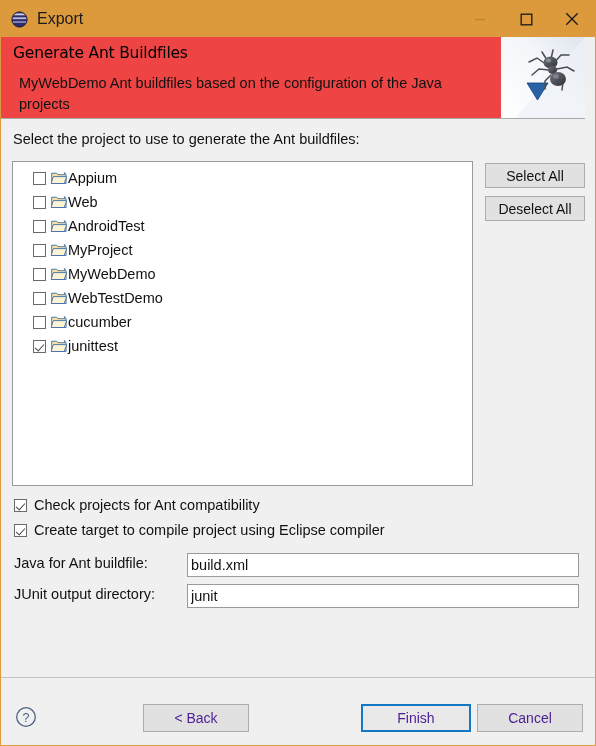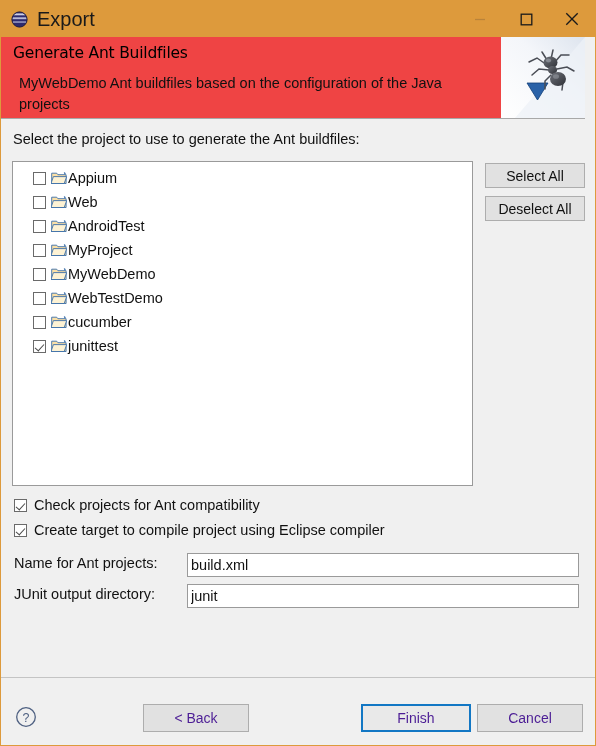--- a/index.html
+++ b/index.html
@@ -42,21 +42,21 @@
     flex: 1;
     min-width: 0;
   }
   .eclipse-icon {
     width: 17px;
     height: 17px;
     margin-right: 9px;
     flex: none;
   }
   .title-text {
-    font-size: 20px;
+    font-size: 16px;
     color: #1a1a1a;
     font-family: "Liberation Sans", sans-serif;
     white-space: nowrap;
   }
   .win-btns {
     display: flex;
     height: 36px;
     flex: none;
   }
   .win-btn {
@@ -464,21 +464,21 @@
     <div class="opt-row" id="opt-1">
       <span class="cb checked"></span>
       <span class="opt-label">Check projects for Ant compatibility</span>
     </div>
     <div class="opt-row" id="opt-2">
       <span class="cb checked"></span>
       <span class="opt-label">Create target to compile project using Eclipse compiler</span>
     </div>
 
     <div class="field-row" id="field-1">
-      <span class="field-label">Name for Ant projects:</span>
+      <span class="field-label">Java for Ant buildfile:</span>
       <input class="field-input" type="text" value="build.xml" style="">
     </div>
     <div class="field-row" id="field-2">
       <span class="field-label">JUnit output directory:</span>
       <input class="field-input" type="text" value="junit" style="">
     </div>
 
     <div class="footer-sep"></div>
     <div class="footer">
       <span class="help-icon">

